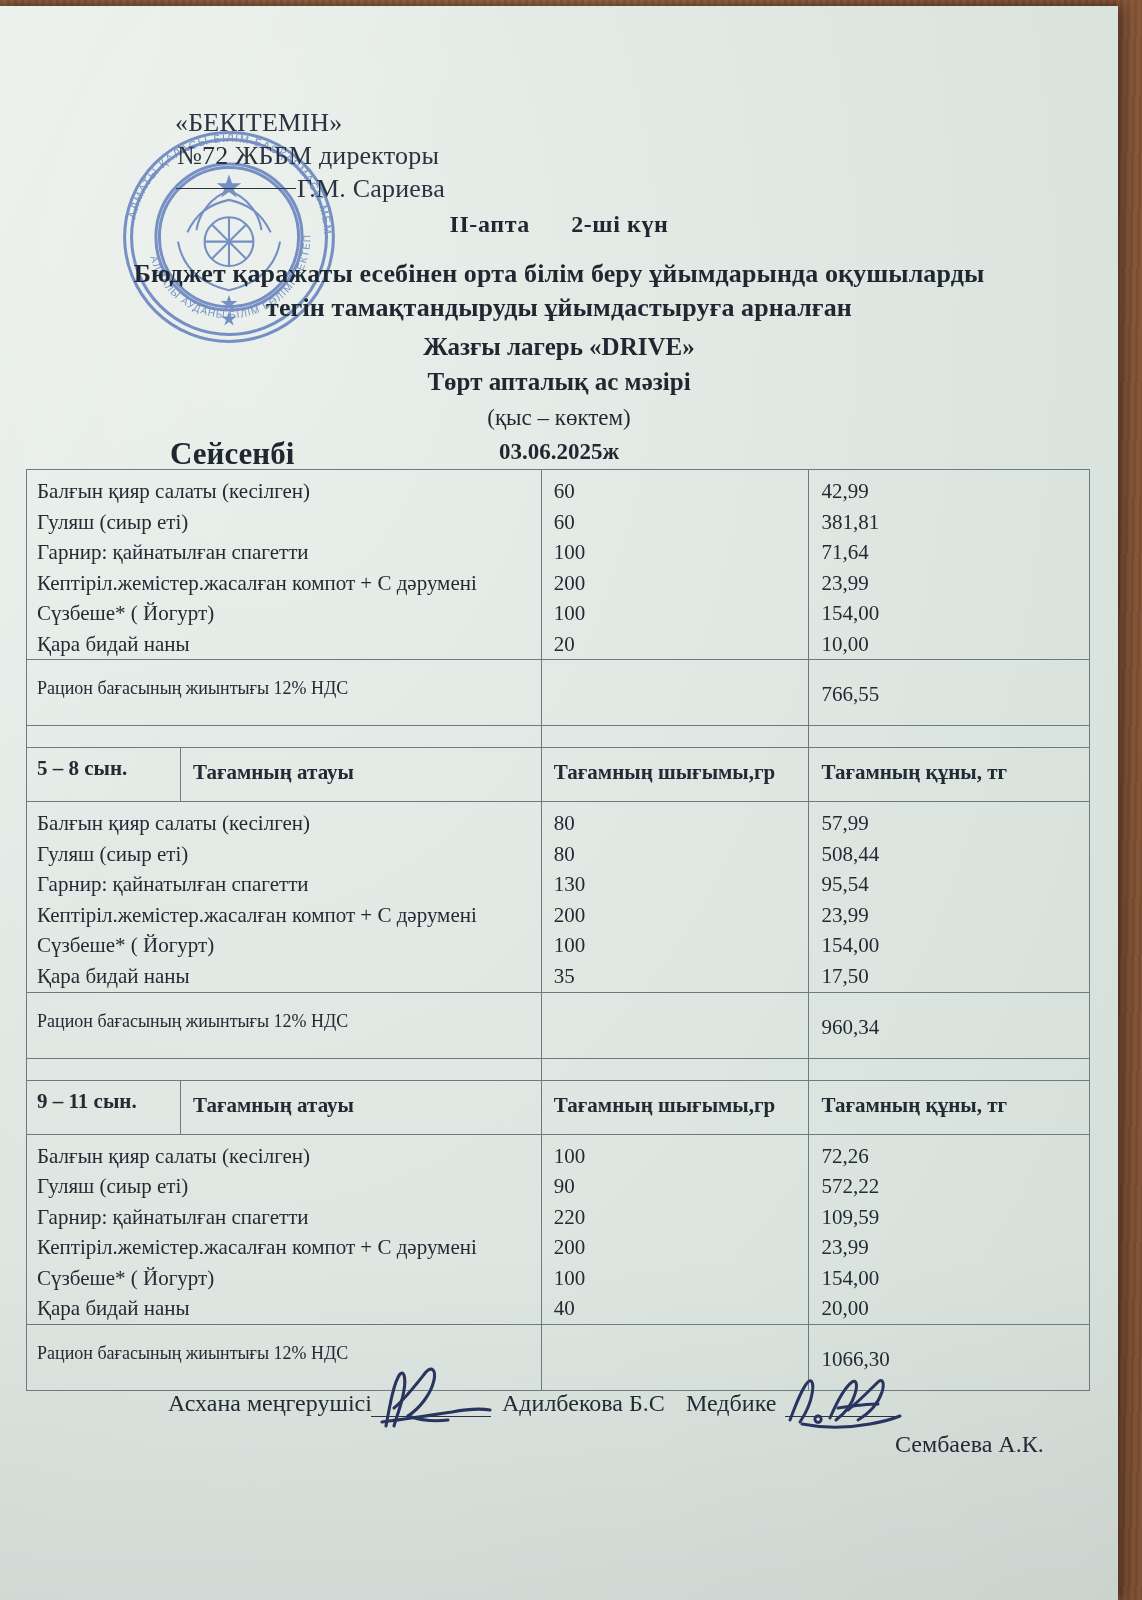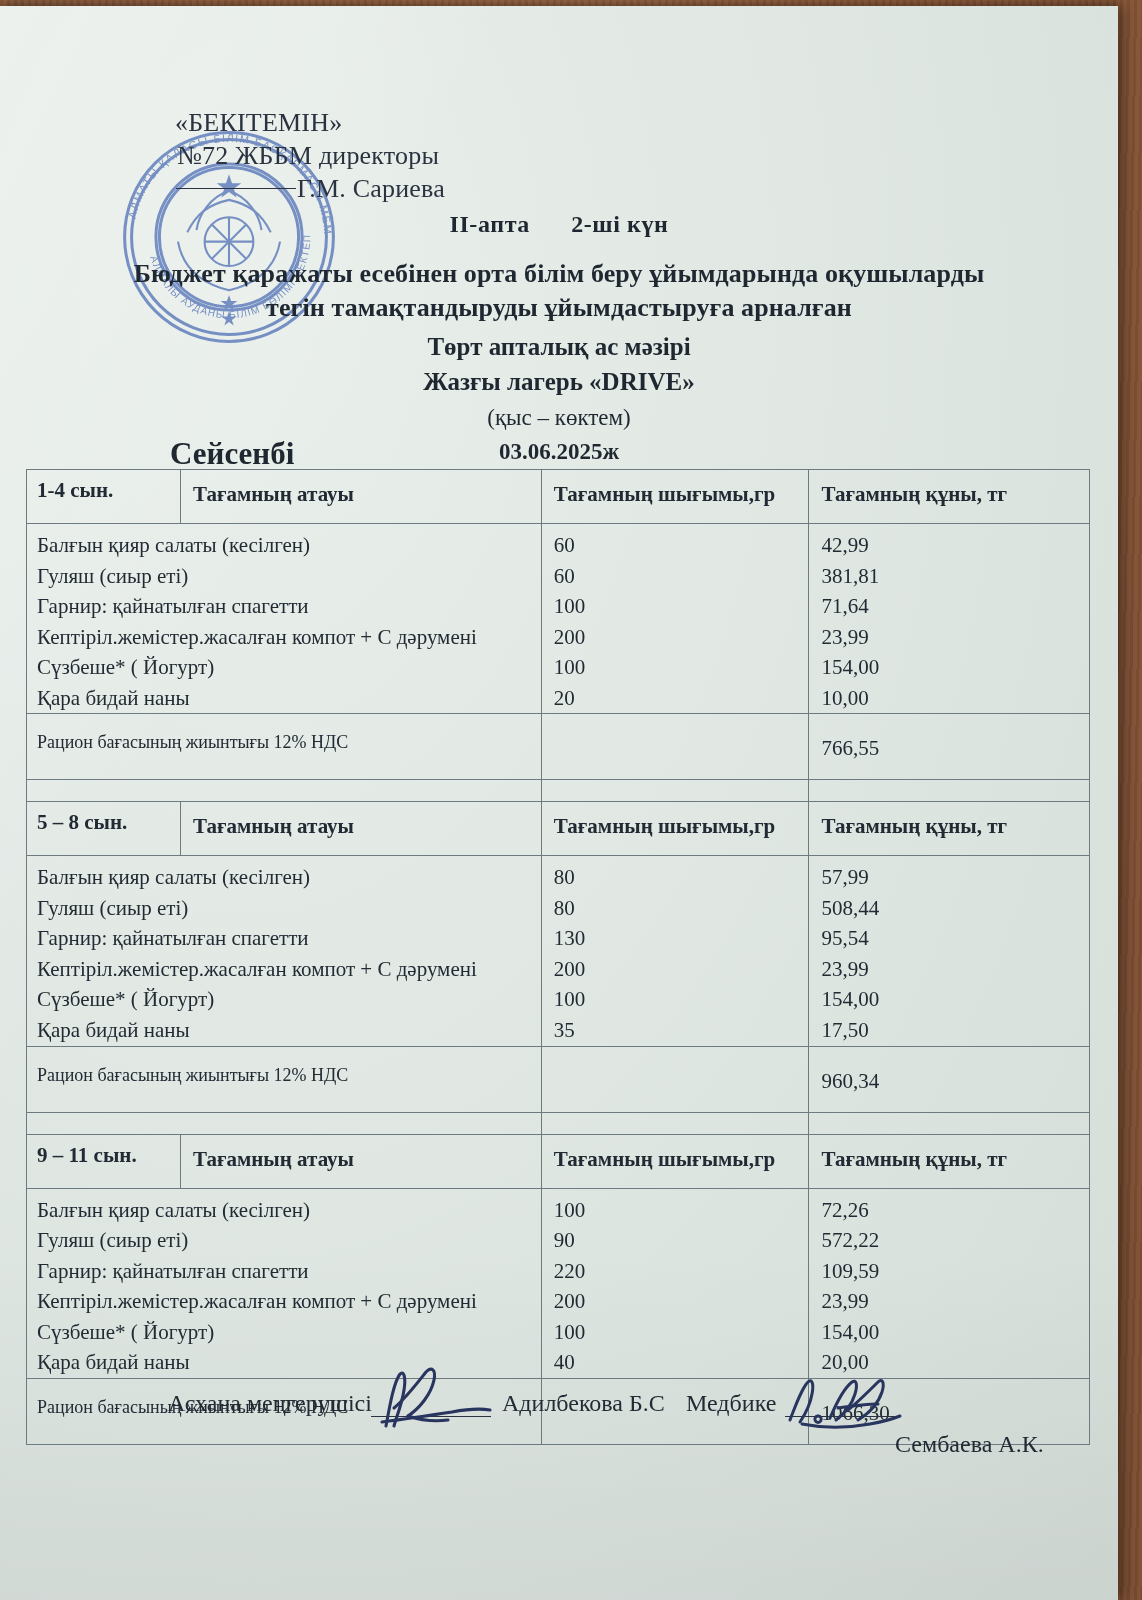--- a/index.html
+++ b/index.html
@@ -183,45 +183,31 @@
     <div class="sig-rule"></div>
 
     <div class="title-block">
       <div class="t-week">
         <span>II-апта</span>
         <span class="gap"></span>
         <span>2-ші күн</span>
       </div>
       <div class="t-main1">Бюджет қаражаты есебінен орта білім беру ұйымдарында оқушыларды</div>
       <div class="t-main2">тегін тамақтандыруды ұйымдастыруға арналған</div>
+      <div class="t-sub">Жазғы лагерь «DRIVE»</div>
       <div class="t-sub">Төрт апталық ас мәзірі</div>
-      <div class="t-sub">Жазғы лагерь «DRIVE»</div>
       <div class="t-season">(қыс – көктем)</div>
       <div class="t-date">03.06.2025ж</div>
     </div>
 
     <div class="weekday">Сейсенбі</div>
 
     <table class="menu-table">
       <tbody>
 
-        <tr class="hdr">
-          <td class="cls-cell">
-            <div class="pad">1-4 сын.</div>
-          </td>
-          <td class="name-cell">
-            <div class="pad-c">Тағамның атауы</div>
-          </td>
-          <td class="gram-cell">
-            <div class="pad-c">Тағамның шығымы,гр</div>
-          </td>
-          <td class="cost-cell">
-            <div class="pad-c">Тағамның құны, тг</div>
-          </td>
-        </tr>
         <tr class="body-row">
           <td colspan="2">
             <div class="stack">
               <div>Балғын қияр салаты (кесілген)</div>
               <div>Гуляш (сиыр еті)</div>
               <div>Гарнир: қайнатылған спагетти</div>
               <div>Кептіріл.жемістер.жасалған компот + С дәрумені</div>
               <div>Сүзбеше* ( Йогурт)</div>
               <div>Қара бидай наны</div>
             </div>

